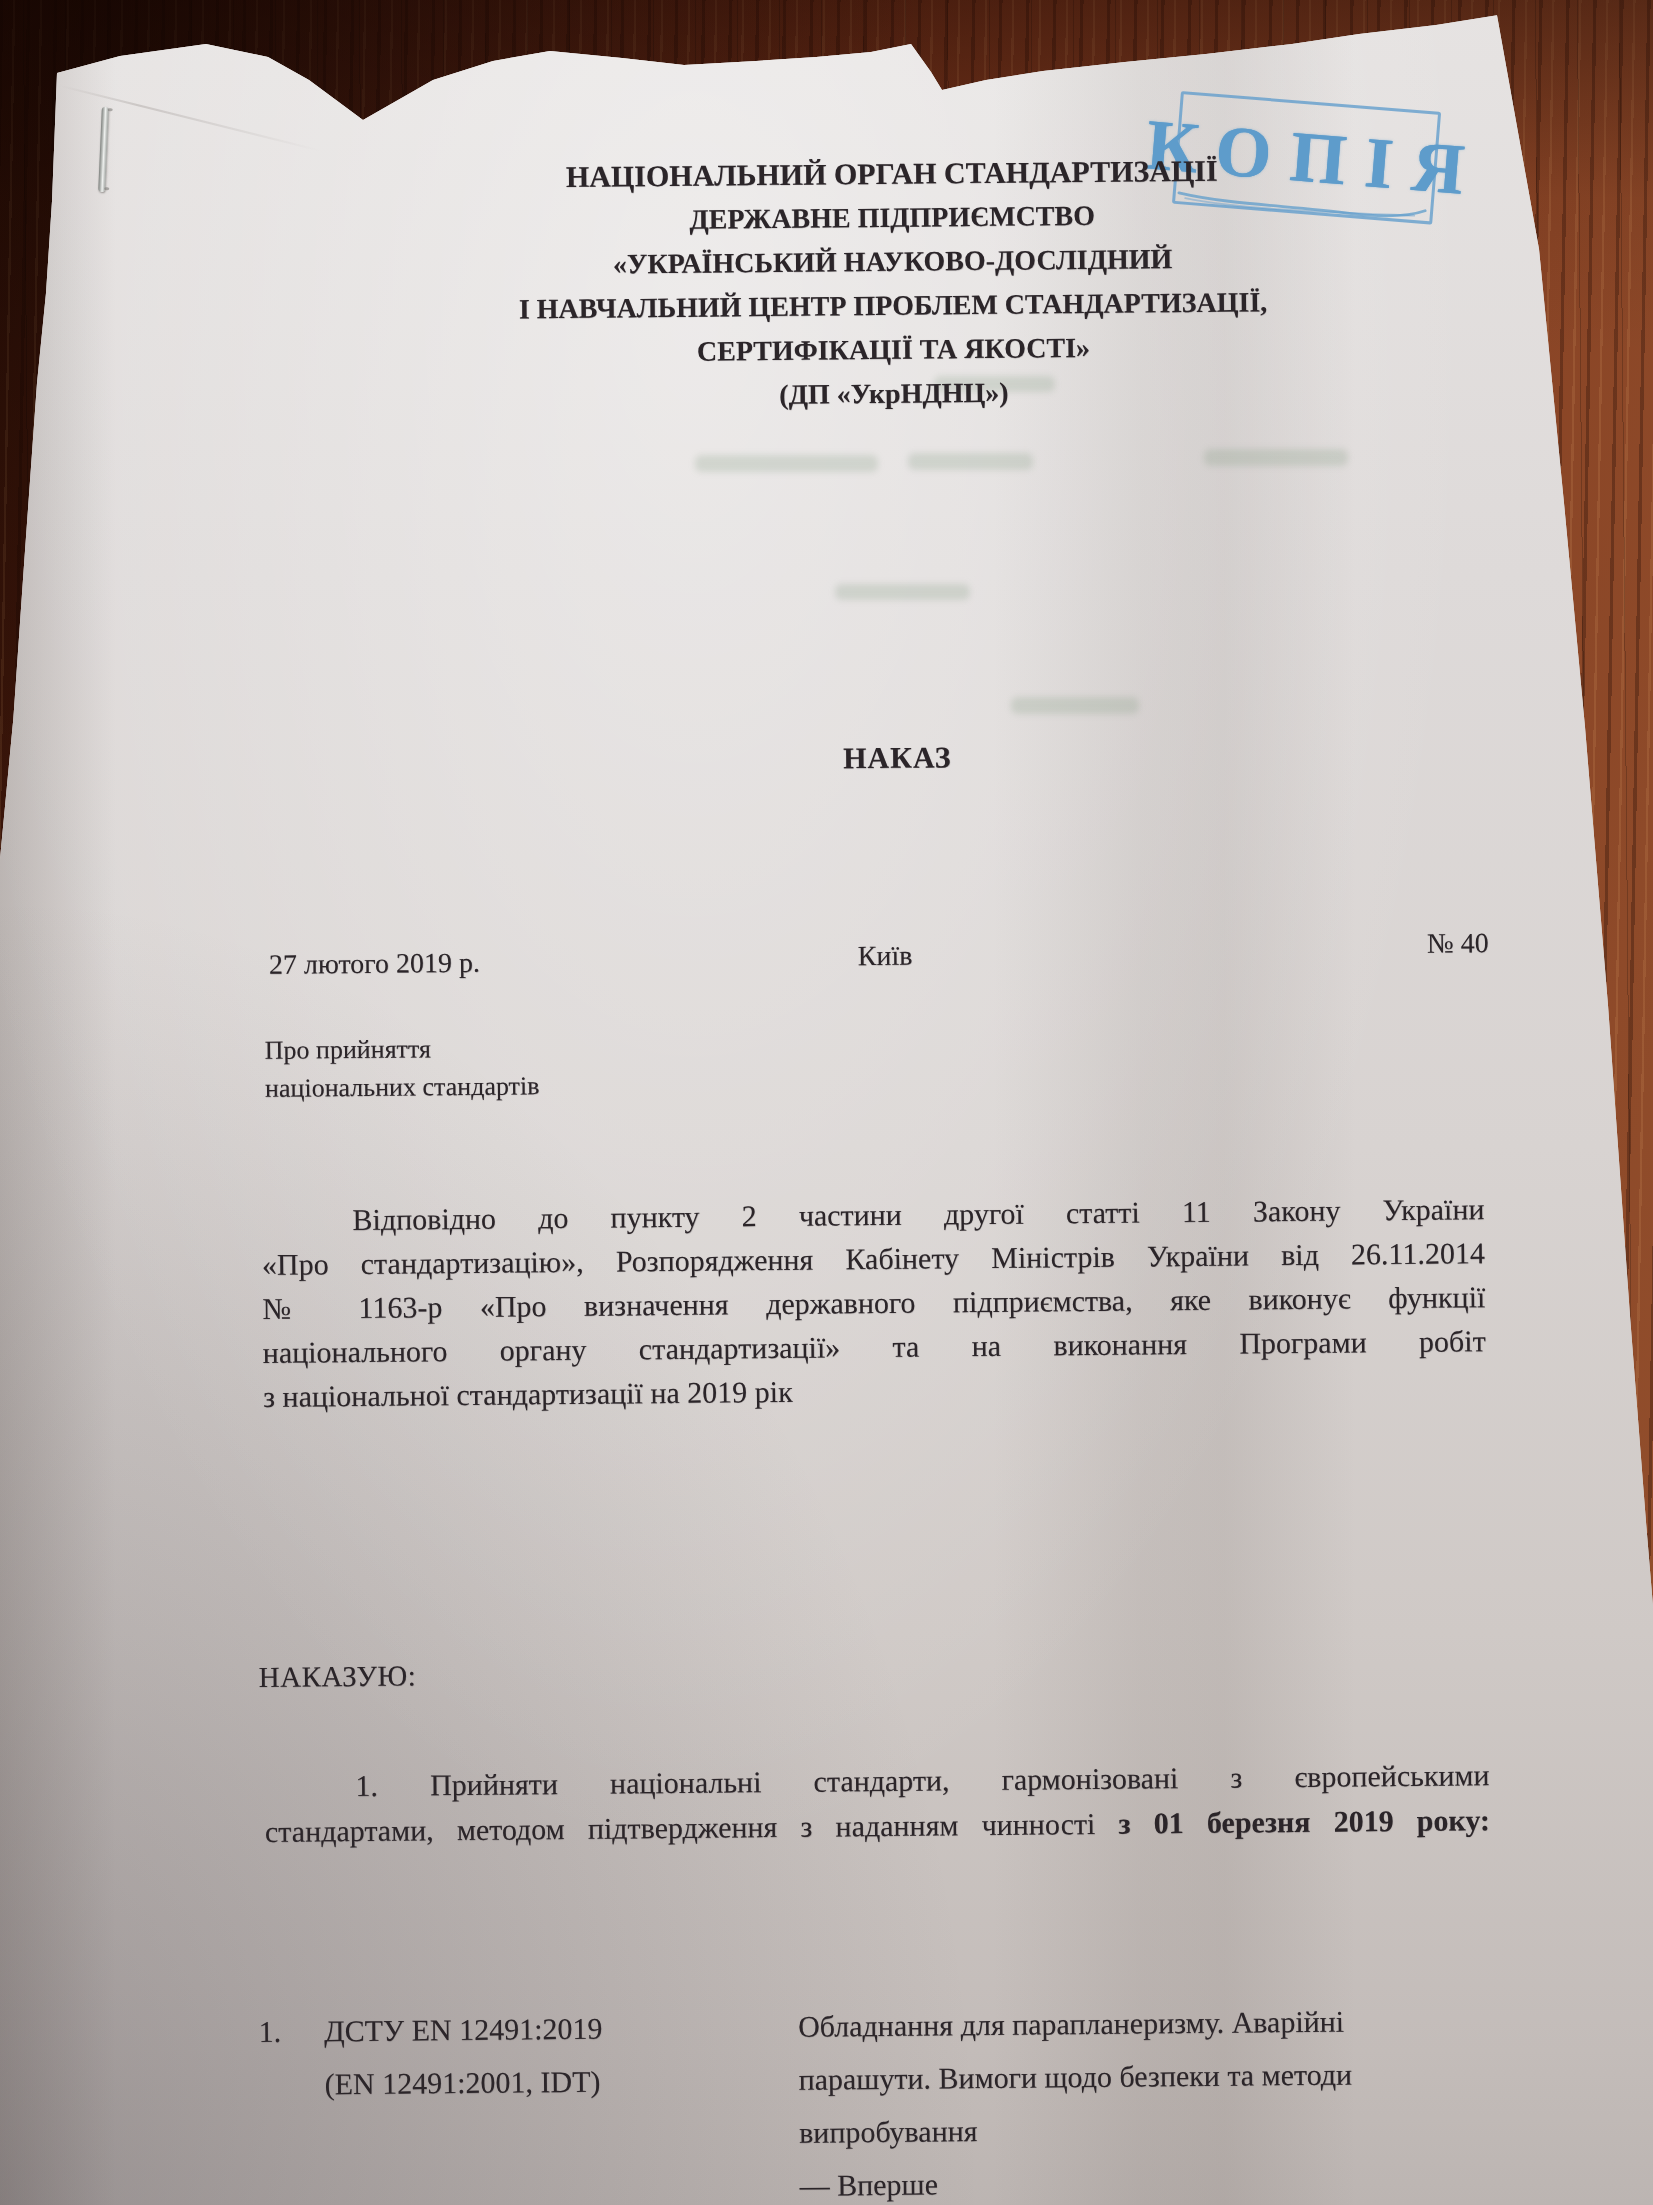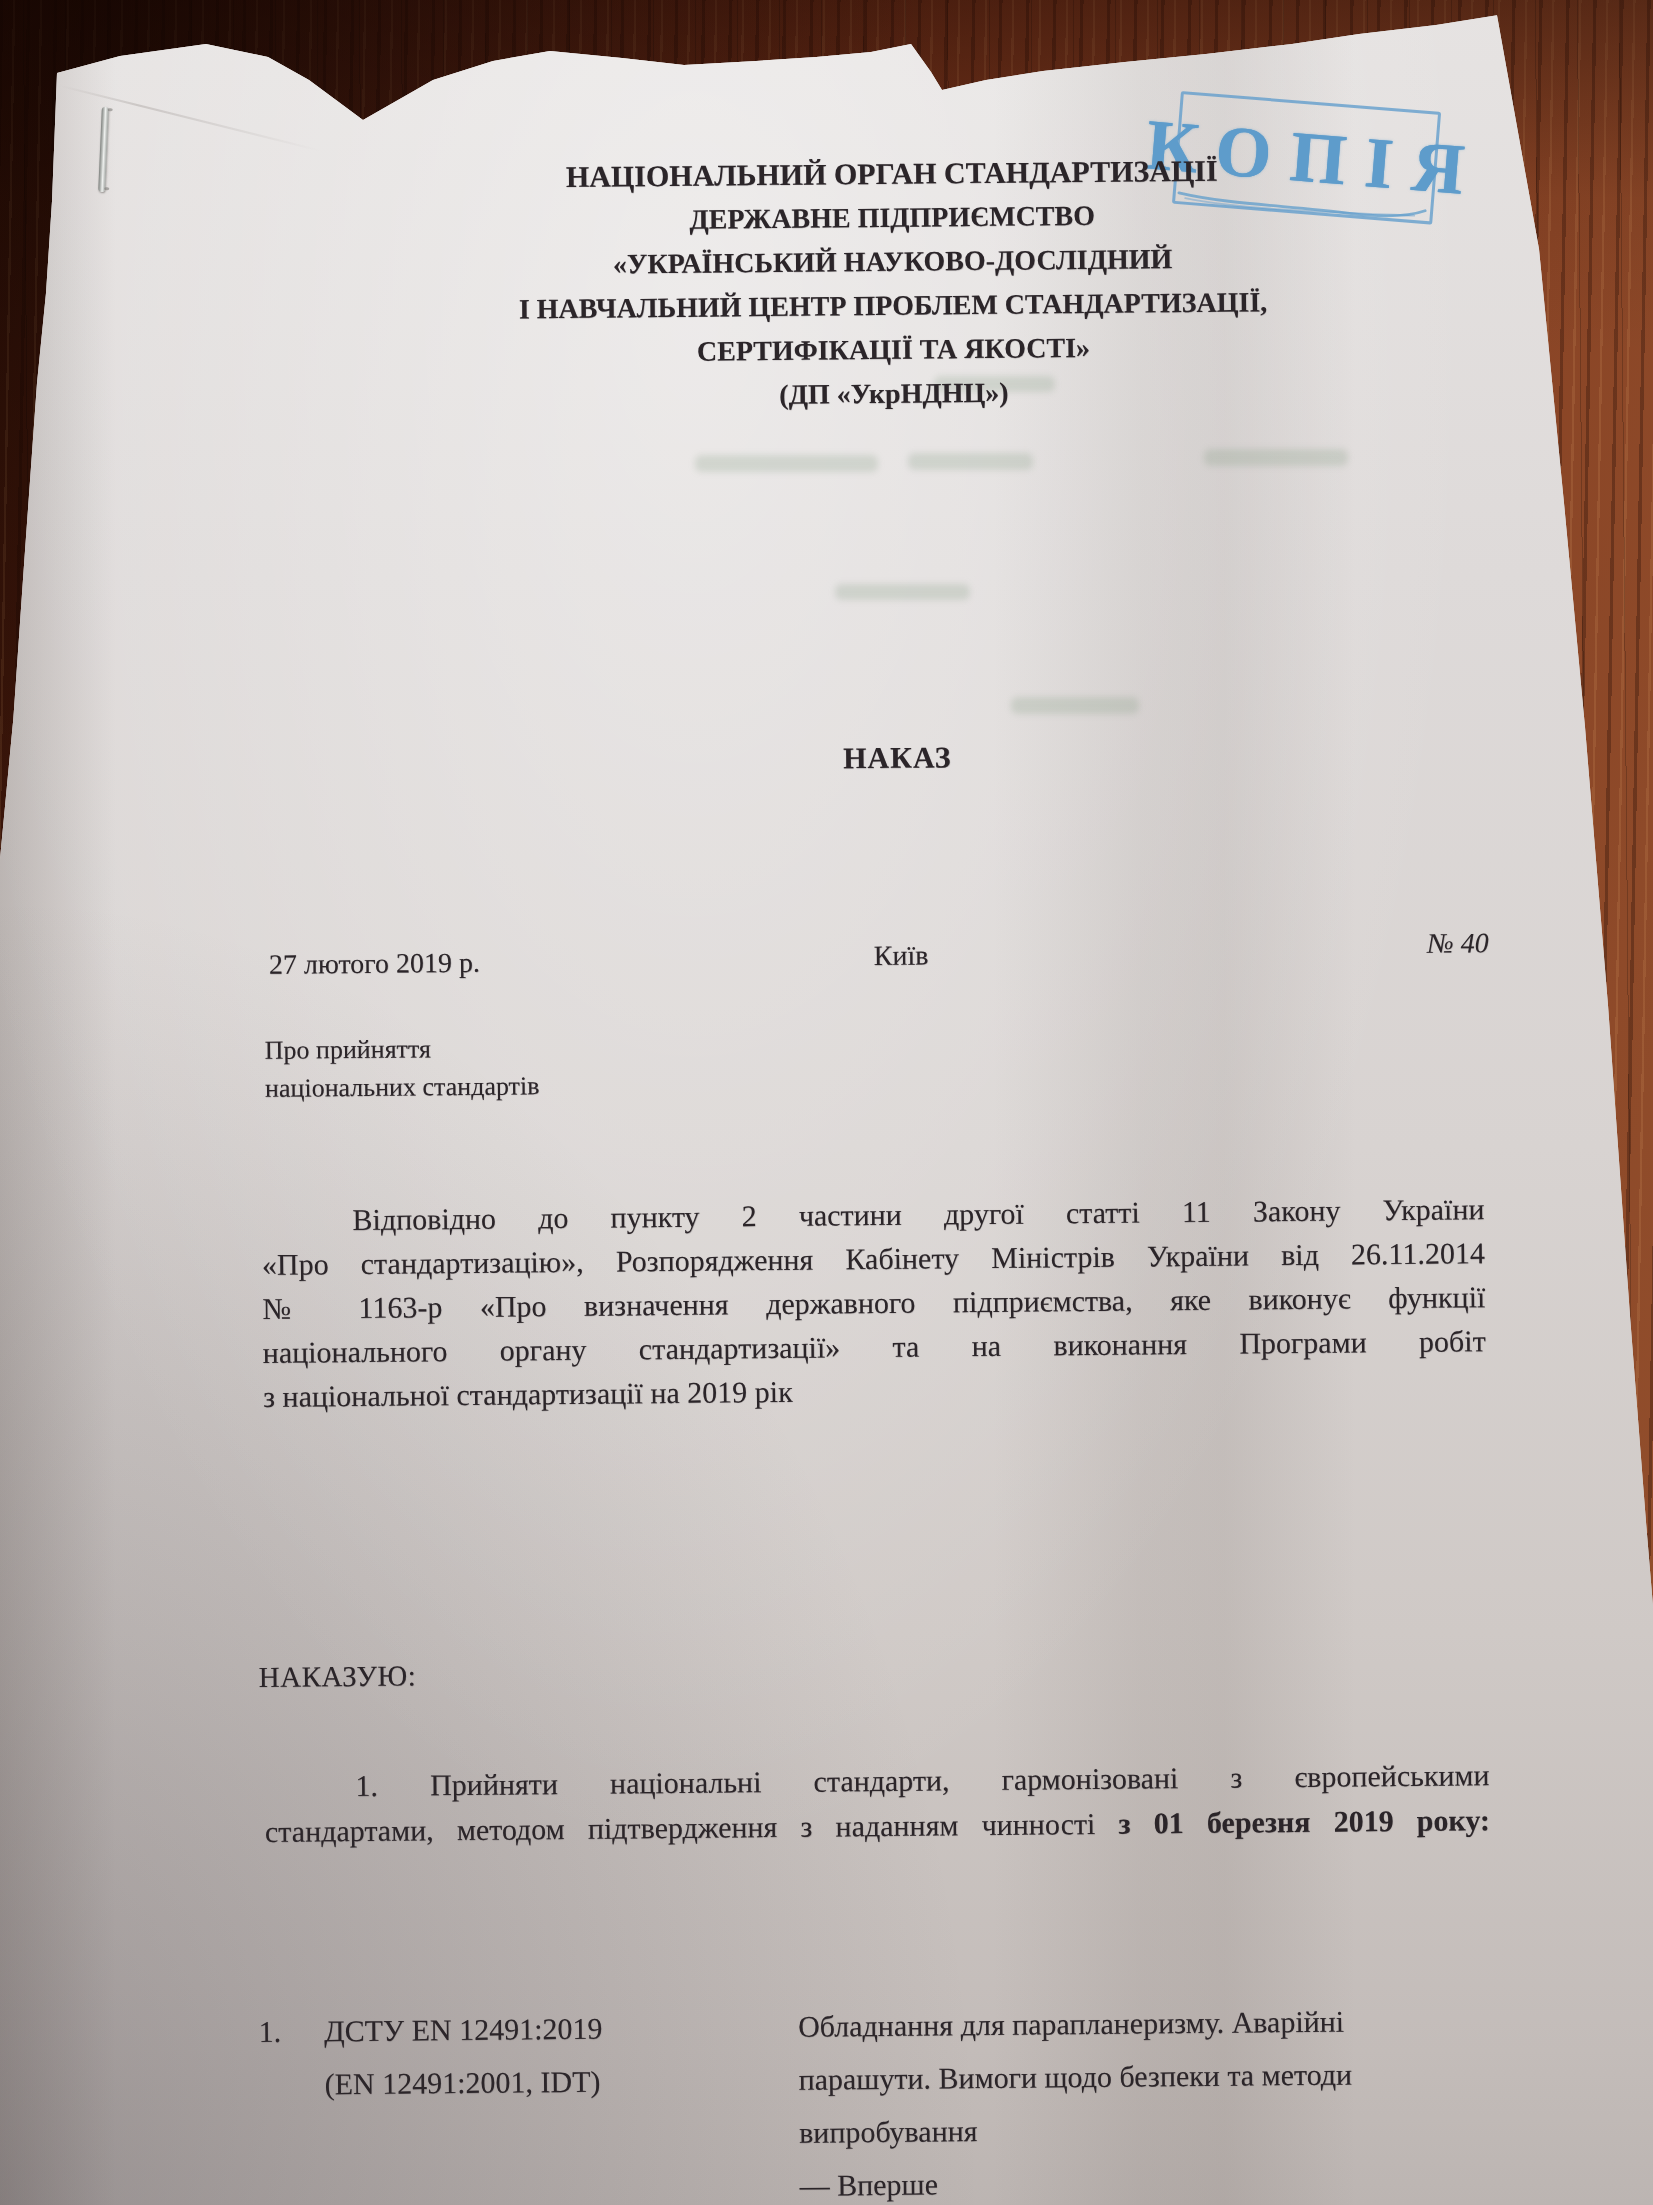--- a/index.html
+++ b/index.html
@@ -52,22 +52,22 @@
     transform:rotate(-0.55deg);transform-origin:0 670px;
     color:#2b2529;text-shadow:0.3px 0.4px 0.7px rgba(43,37,41,0.38);}
   .content div{position:relative;}
   .block{position:absolute;left:0;width:100%;}
   .centered{text-align:center;padding-left:29px;}
   .org-header{top:158px;font-weight:bold;font-size:28px;line-height:44px;}
   .org-header .l1{font-size:30px;}
   .order-title{top:483px;font-weight:bold;font-size:30px;letter-spacing:1px;}
   .date-row{top:651px;font-size:28px;height:38px;}
   .date-left{position:absolute;left:17px;top:0;}
-  .date-city{position:absolute;left:606px;top:-2.9px;margin-left:16px;}
-  .date-num{position:absolute;right:0;top:-9.6px;font-style:italic;}
+  .date-city{position:absolute;left:606px;top:-2.9px;}
+  .date-num{position:absolute;right:0;top:-9.6px;}
   .subject{top:696px;left:12px;font-size:26px;line-height:38px;}
   .preamble{top:787px;left:7.2px;width:1223px;font-size:30px;line-height:44px;}
   .jline{text-align:justify;text-align-last:justify;}
   .jline.first{text-indent:91px;}
   .jline.last{text-align-last:left;}
   .decree{top:1029px;font-size:29px;letter-spacing:0.5px;}
   .clause1{top:1099px;left:4.8px;width:1225px;font-size:30px;line-height:45px;}
   .bold{font-weight:bold;}
   .standards{top:1250px;left:-12px;width:1244px;font-size:30px;line-height:53px;}
   .std-row{display:grid;grid-template-columns:74px 474px 696px;}

